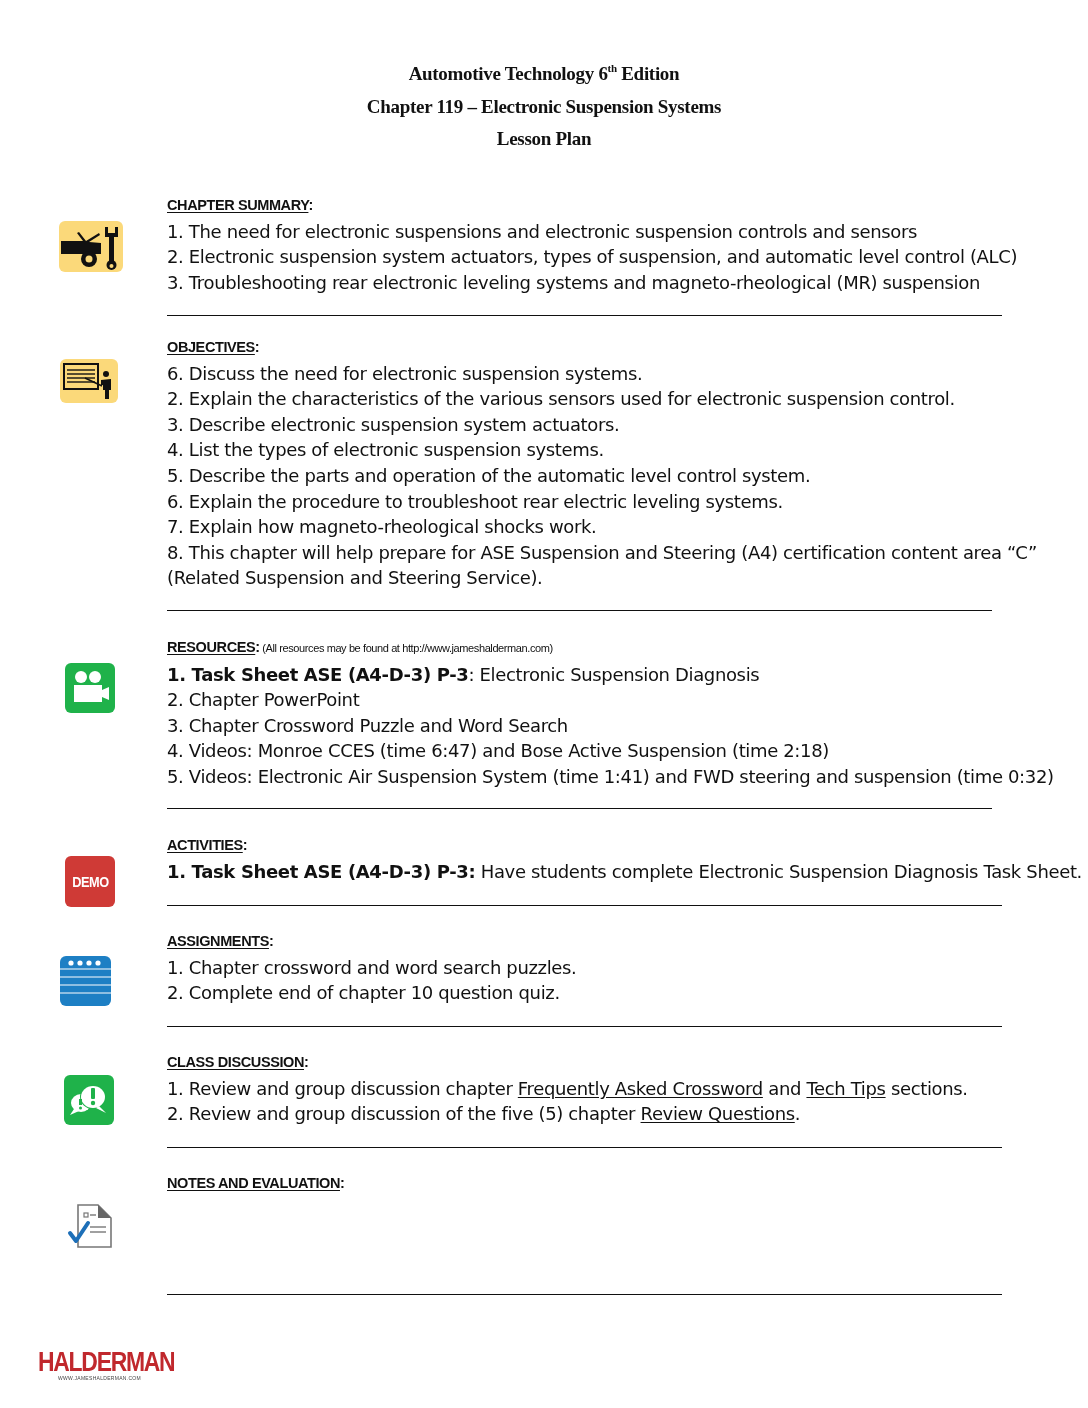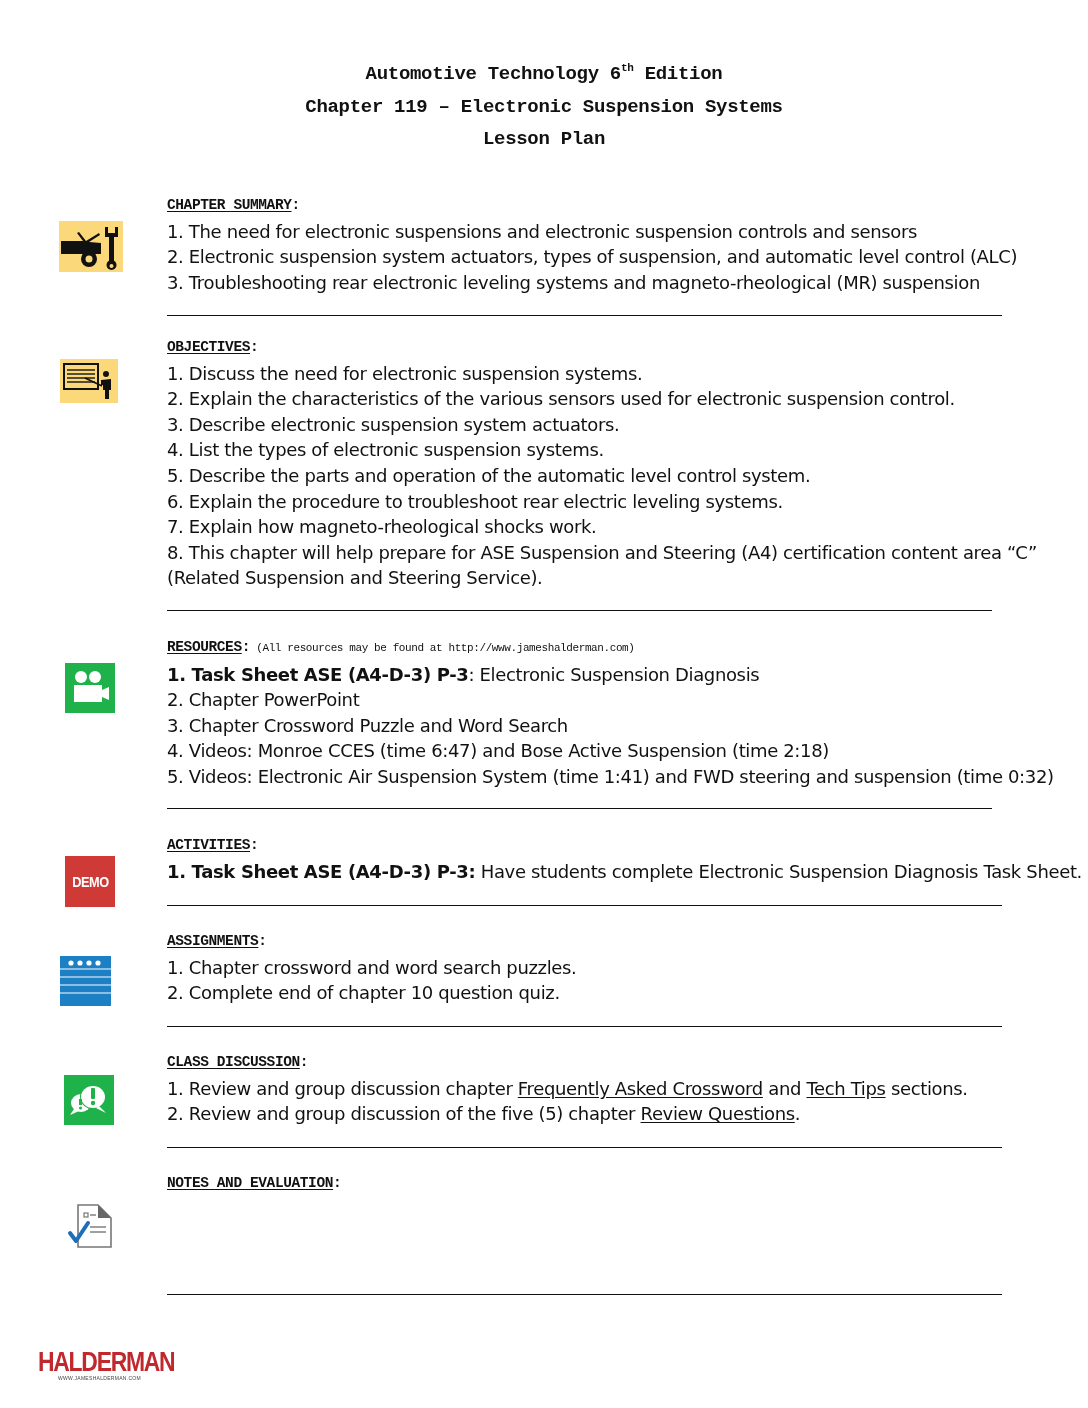--- a/index.html
+++ b/index.html
@@ -1,34 +1,34 @@
 <!DOCTYPE html>
 <html><head>
 <meta charset="utf-8">
 <style>
   * { margin: 0; padding: 0; box-sizing: border-box; }
   html, body { width: 1088px; height: 1408px; background: #ffffff; }
   body { position: relative; font-family: "Liberation Sans", "DejaVu Sans", sans-serif; color: #111; overflow: hidden; }
 
   .title-block { position: absolute; top: 58px; left: 0; width: 1088px; text-align: center; }
-  .title-line { font-family: Liberation Mono, monospace; font-weight: bold; font-size: 19px; line-height: 32.5px; color: #111; letter-spacing: -0.3px; }
+  .title-line { font-family: Liberation Serif, serif; font-weight: bold; font-size: 19px; line-height: 32.5px; color: #111; letter-spacing: -0.3px; }
   .title-line sup { font-size: 11px; vertical-align: 8px; line-height: 0; }
 
   .section { position: absolute; left: 0; width: 1088px; }
   .section .icon { position: absolute; }
   .section .content { position: absolute; left: 167px; width: 870px; }
-  .heading { font-family: Liberation Mono, monospace; font-weight: bold; font-size: 14.5px; line-height: 25.6px; letter-spacing: -0.4px; }
+  .heading { font-family: Liberation Sans, sans-serif; font-weight: bold; font-size: 14.5px; line-height: 25.6px; letter-spacing: -0.4px; }
   .heading .hl { text-decoration: underline; text-underline-offset: 2px; }
   .line { font-family: "DejaVu Sans", sans-serif; font-size: 18px; line-height: 25.6px; white-space: nowrap; letter-spacing: -0.35px; }
   .line.wrap { white-space: normal; width: 880px; }
   .line b { font-weight: bold; }
   .u { text-decoration: underline; text-underline-offset: 2px; }
   .rule { position: absolute; height: 1px; background: #111; }
 
-  .icon-box { border-radius: 0; }
+  .icon-box { border-radius: 6px; }
 
   .logo { position: absolute; left: 38px; top: 1349px; width: 100px; }
   .logo-main { font-family: "Liberation Sans", sans-serif; font-weight: bold; font-size: 27px; color: #c0282d; letter-spacing: -1.5px; line-height: 26px; transform: scaleX(0.85); transform-origin: left; display: block; }
   .logo-sub { font-family: "Liberation Sans", sans-serif; font-size: 5px; color: #444; letter-spacing: 0.3px; margin-left: 20px; line-height: 7px; display: block; }
 </style>
 </head>
 <body>
 
 <div class="title-block">
   <div class="title-line"><span>Automotive Technology 6</span><sup>th</sup><span> Edition</span></div>
@@ -65,21 +65,21 @@
       <line x1="7" y1="15" x2="35" y2="15" stroke="#111" stroke-width="1.4"></line>
       <line x1="7" y1="19" x2="35" y2="19" stroke="#111" stroke-width="1.4"></line>
       <line x1="7" y1="23" x2="35" y2="23" stroke="#111" stroke-width="1.4"></line>
       <line x1="25" y1="19" x2="42" y2="27" stroke="#111" stroke-width="1.6"></line>
       <circle cx="46" cy="15" r="3" fill="#111"></circle>
       <path d="M41 21 L51 20 L51 31 L49 31 L49 40 L45 40 L45 31 L43 31 L43 26 L41 26 Z" fill="#111"></path>
     </svg>
   </div>
   <div class="content">
     <div class="heading"><span class="hl">OBJECTIVES</span><span>:</span></div>
-    <div class="line">1. Discuss the need for electronic suspension systems.</div>
+    <div class="line">6. Discuss the need for electronic suspension systems.</div>
     <div class="line">2. Explain the characteristics of the various sensors used for electronic suspension control.</div>
     <div class="line">3. Describe electronic suspension system actuators.</div>
     <div class="line">4. List the types of electronic suspension systems.</div>
     <div class="line">5. Describe the parts and operation of the automatic level control system.</div>
     <div class="line">6. Explain the procedure to troubleshoot rear electric leveling systems.</div>
     <div class="line">7. Explain how magneto-rheological shocks work.</div>
     <div class="line wrap">8. This chapter will help prepare for ASE Suspension and Steering (A4) certification content area “C” (Related Suspension and Steering Service).</div>
   </div>
 </div>
 <div class="rule" style="top:610px;left:167px;width:825px;"></div>

